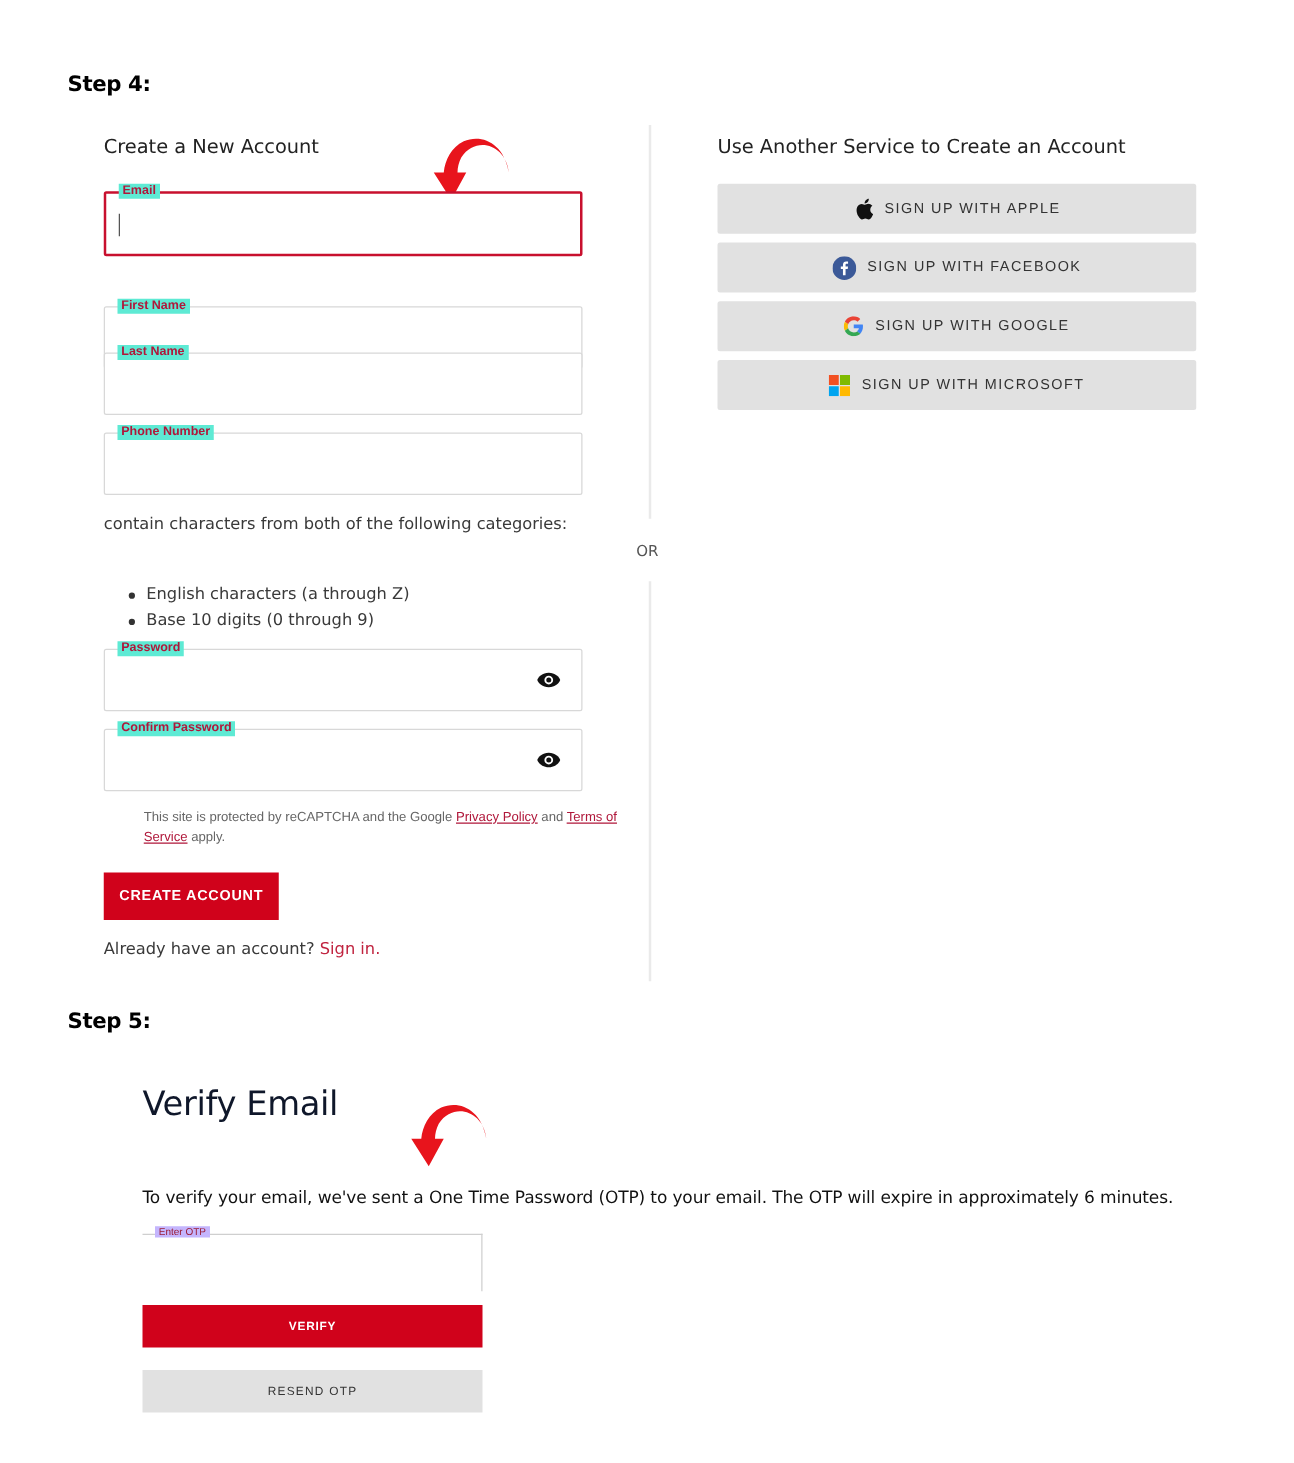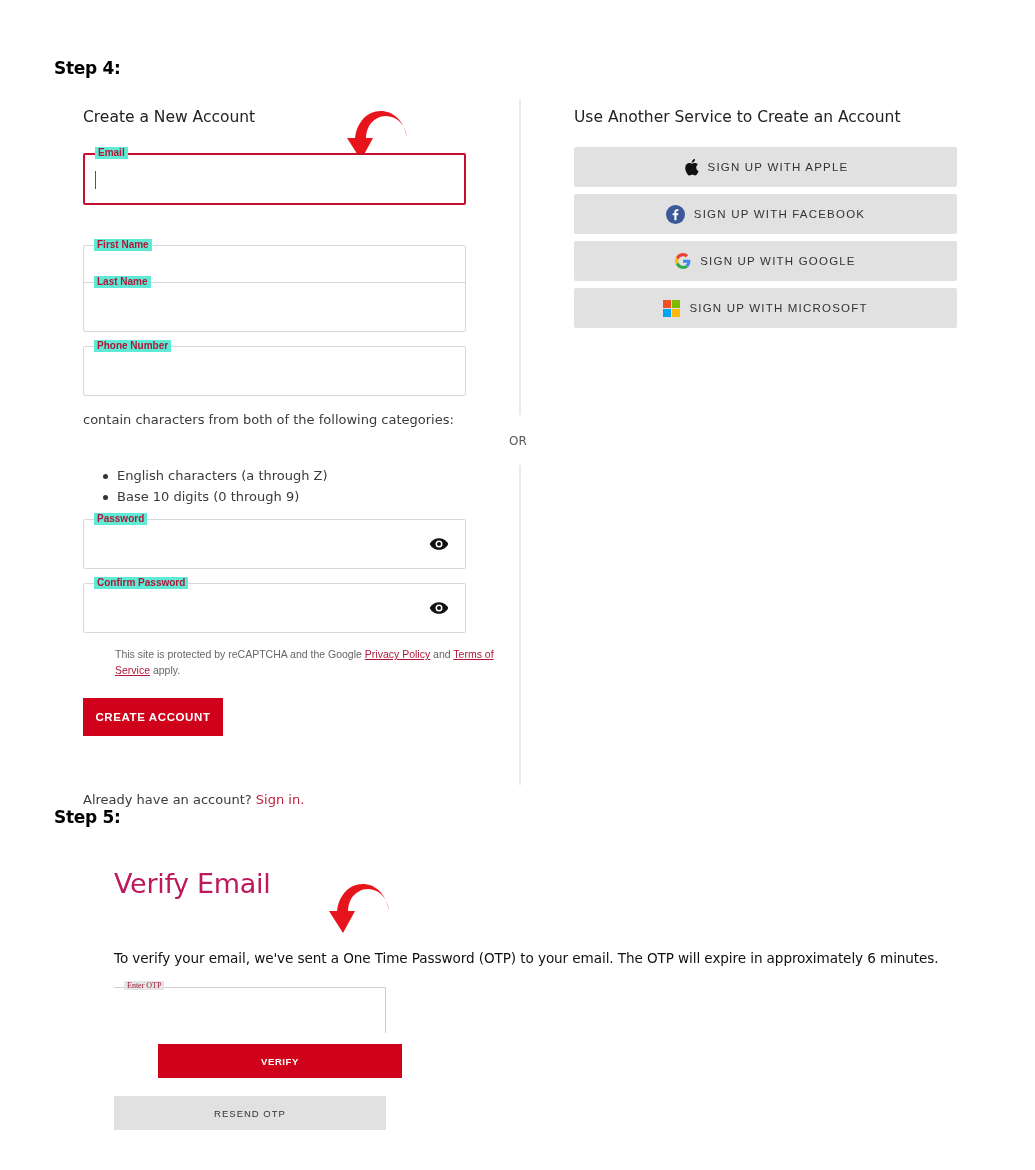--- a/index.html
+++ b/index.html
@@ -43,25 +43,25 @@
   .divider { position: absolute; left: 519px; width: 2px; background: #eaeaea; }
   .or { position: absolute; left: 509px; top: 434px; font-family: "DejaVu Sans", sans-serif; font-size: 12px; color: #555; }
 
   .svc-btn {
     position: absolute; left: 574px; width: 383px; height: 40px; background: #e1e1e1; border-radius: 2px;
     display: flex; align-items: center; justify-content: center; gap: 9px;
     font-family: "Liberation Sans", sans-serif; font-size: 11.5px; letter-spacing: 1.2px; color: #333;
   }
   .svc-btn svg { display: block; }
 
-  .verify-title { font-family: "DejaVu Sans", sans-serif; font-size: 27px; color: #be185d; font-weight: 500; letter-spacing: -0.3px; }
+  .verify-title { font-family: "DejaVu Sans", sans-serif; font-size: 27px; color: #0f172a; font-weight: 500; letter-spacing: -0.3px; }
   .verify-text { font-family: "DejaVu Sans", sans-serif; font-size: 13.6px; color: #111; white-space: nowrap; letter-spacing: -0.1px; }
 
   .otp-field { position: absolute; left: 114px; top: 987px; width: 272px; height: 46px; border-top: 1px solid #cfcfcf; border-right: 1px solid #cfcfcf; }
-  .otp-label { position: absolute; left: 10px; top: -7px; padding: 0 3px; background: #e5e5e5; font-family: Liberation Serif, serif; font-size: 8px; color: #9b1c36; }
+  .otp-label { position: absolute; left: 10px; top: -7px; padding: 0 3px; background: #c4b5fd; font-family: Liberation Sans, sans-serif; font-size: 8px; color: #9b1c36; }
 
   .btn-grey {
     position: absolute; background: #e1e1e1; color: #333;
     font-family: "Liberation Sans", sans-serif; font-size: 9.5px; letter-spacing: 1px;
     display: flex; align-items: center; justify-content: center;
   }
   .arrow { position: absolute; }
 </style>
 </head>
 <body>
@@ -118,21 +118,21 @@
       <circle cx="12" cy="8" r="2.4" fill="#111"></circle>
     </svg>
   </div>
 
   <div class="abs recaptcha" style="left:83px; top:646px;">
     <span>This site is protected by reCAPTCHA and the Google </span><a href="#">Privacy Policy</a><span> and </span><a href="#">Terms of Service</a><span> apply.</span>
   </div>
 
   <button class="btn-red" style="left:83px; top:698px; width:140px; height:38px;">CREATE ACCOUNT</button>
 
-  <div class="abs signin" style="left:83px; top:752px;margin-top:40px;">
+  <div class="abs signin" style="left:83px; top:752px;">
     <span>Already have an account? </span><a href="#">Sign in.</a>
   </div>
 </section>
 
 <div class="divider" style="top:100px; height:315px;"></div>
 <div class="or">OR</div>
 <div class="divider" style="top:465px; height:320px;"></div>
 
 <section>
   <div class="abs heading" style="left:574px; top:108px;">Use Another Service to Create an Account</div>
@@ -181,16 +181,16 @@
   <svg class="arrow" style="left:325px; top:881px;" width="70" height="56" viewBox="0 0 70 56">
     <path d="M64 30 C62 8 38 0 26 18 C24 22 23 26 23 30 L30 30 L18 52 L4 30 L12 30 C13 20 18 10 28 5 C42 -1 60 6 64 30 Z" fill="#e8141c"></path>
   </svg>
 
   <div class="abs verify-text" style="left:114px; top:950px;">To verify your email, we've sent a One Time Password (OTP) to your email. The OTP will expire in approximately 6 minutes.</div>
 
   <div class="otp-field">
     <span class="otp-label">Enter OTP</span>
   </div>
 
-  <button class="btn-red" style="left:114px; top:1044px; width:244px; height:34px; font-size:9.5px;margin-left:44px;">VERIFY</button>
+  <button class="btn-red" style="left:114px; top:1044px; width:272px; height:34px; font-size:9.5px;">VERIFY</button>
 
   <button class="btn-grey" style="left:114px; top:1096px; width:272px; height:34px; border:none;">RESEND OTP</button>
 </section>
 
 </body></html>

